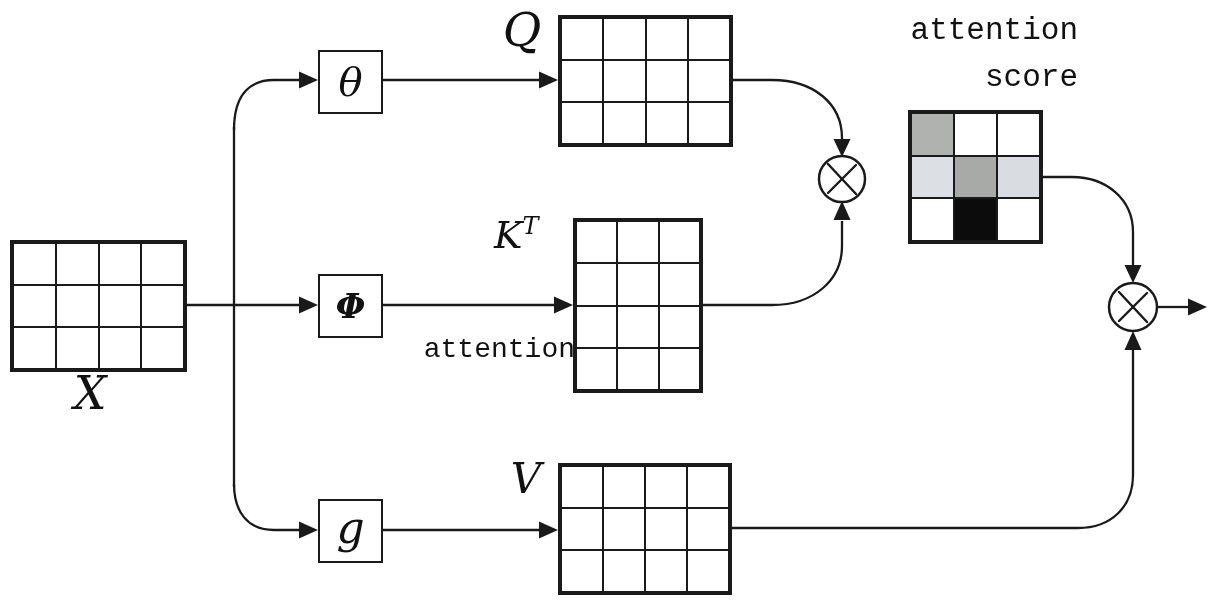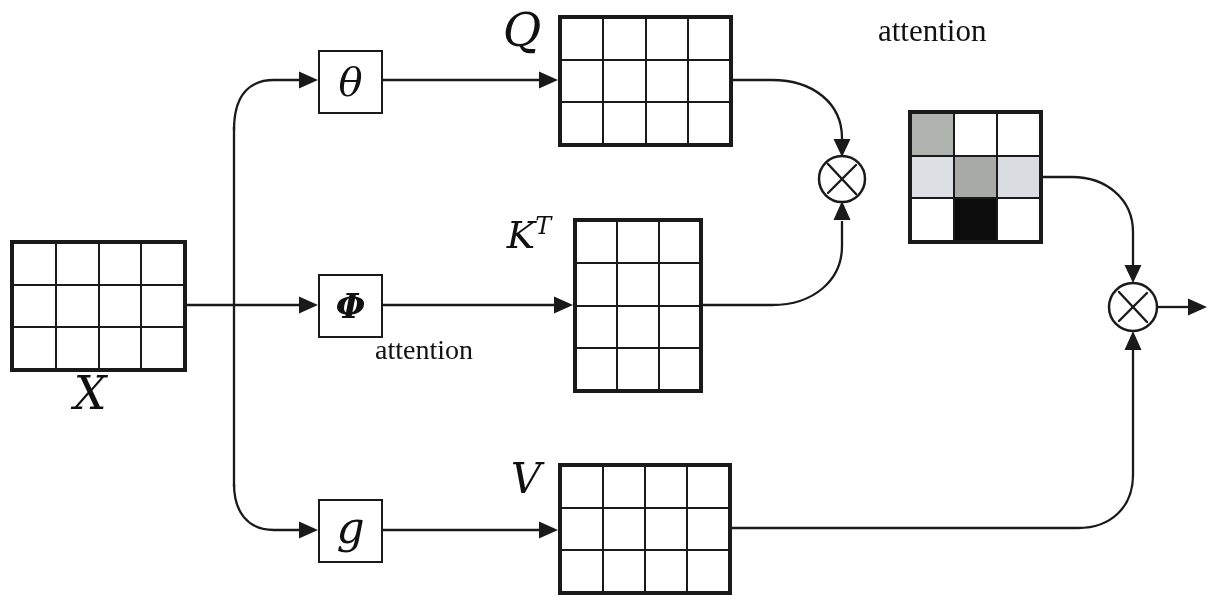--- a/index.html
+++ b/index.html
@@ -41,27 +41,27 @@
   .op-phi  {left:318px;top:274px; font-style:italic;font-weight:bold;font-size:34px;}
   .op-g    {left:318px;top:499px; font-style:italic;font-size:44px;padding-bottom:8px;}
   .mathlbl{
     position:absolute;z-index:2;
     font-family:"DejaVu Serif", serif;
     font-style:italic;color:#111;
     text-align:center;line-height:1;
   }
   .lbl-x   {left:40px;  top:370px; width:100px; font-size:46px;}
   .lbl-q   {left:492px; top:6px;   width:60px;  font-size:47px;}
-  .lbl-kt  {left:494px; top:214px; width:70px;  font-size:38px; text-align:center;}
+  .lbl-kt  {left:494px; top:214px; width:70px;  font-size:38px; text-align:left;}
   .lbl-kt sup{font-size:24px;font-style:italic;}
   .lbl-v   {left:496px; top:458px; width:60px;  font-size:42px;}
   .sanslbl{
     position:absolute;z-index:2;
-    font-family:Liberation Serif, serif;
-    color:#111;text-align:left;
+    font-family:Liberation Mono, monospace;
+    color:#111;text-align:right;
   }
   .lbl-transpose{left:375px; top:334px; width:200px; font-size:28px;}
   .lbl-attn{left:878px; top:7px; width:200px; font-size:31px; line-height:47px;}
   .wire{stroke:#1a1a1a;stroke-width:2.3;fill:none;}
   .ahead{fill:#1a1a1a;stroke:none;}
   .mulcirc{fill:#ffffff;stroke:#1a1a1a;stroke-width:2.5;}
   .mulx{stroke:#1a1a1a;stroke-width:2.4;stroke-linecap:round;}
 </style>
 </head>
 <body>
@@ -218,15 +218,16 @@
   </div>
 
   <div class="mathlbl lbl-x">X</div>
   <div class="mathlbl lbl-q">Q</div>
   <div class="mathlbl lbl-kt"><span>K</span><sup>T</sup></div>
   <div class="mathlbl lbl-v">V</div>
 
   <div class="sanslbl lbl-transpose">attention</div>
   <div class="sanslbl lbl-attn">
     <div>attention</div>
+    <div>score</div>
   </div>
 
 </div>
 
 </body></html>

